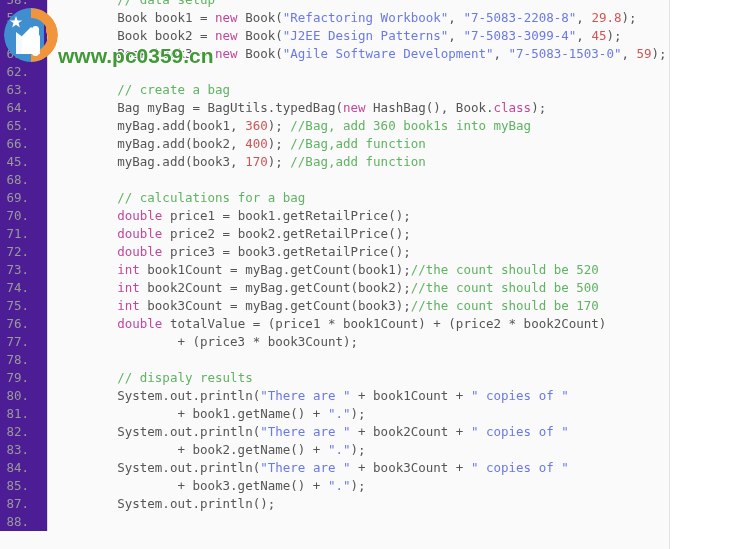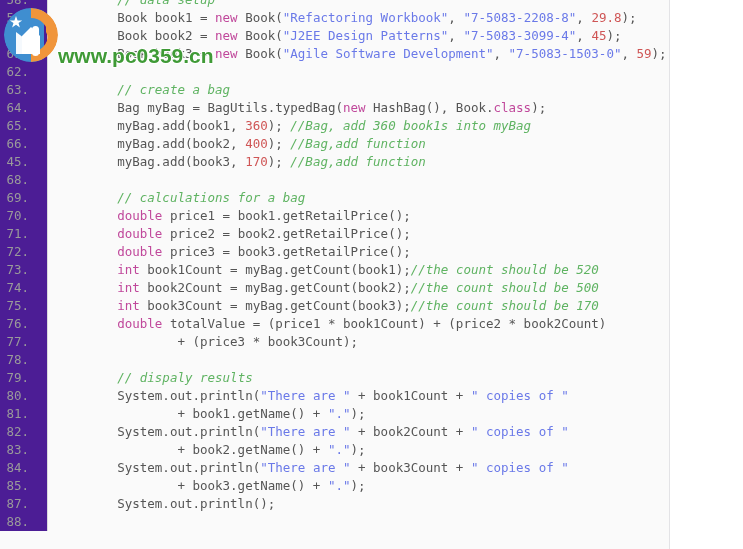--- a/index.html
+++ b/index.html
@@ -69,21 +69,21 @@
     box-sizing: border-box;
     font-size: 12.5px;
     color: #555555;
     font-family: "DejaVu Sans Mono", "Liberation Mono", monospace;
     white-space: pre;
     overflow: hidden;
   }
 
   
   .t-plain   { color: #555555; }
-  .t-comment { color: #5fb362; font-style: italic; }
+  .t-comment { color: #5fb362; }
   .t-keyword { color: #c0489b; }
   .t-string  { color: #6a79e8; }
   .t-number  { color: #cf5555; }
 
   
   #watermark {
     position: absolute;
     left: 0;
     top: 4px;
     width: 215px;

